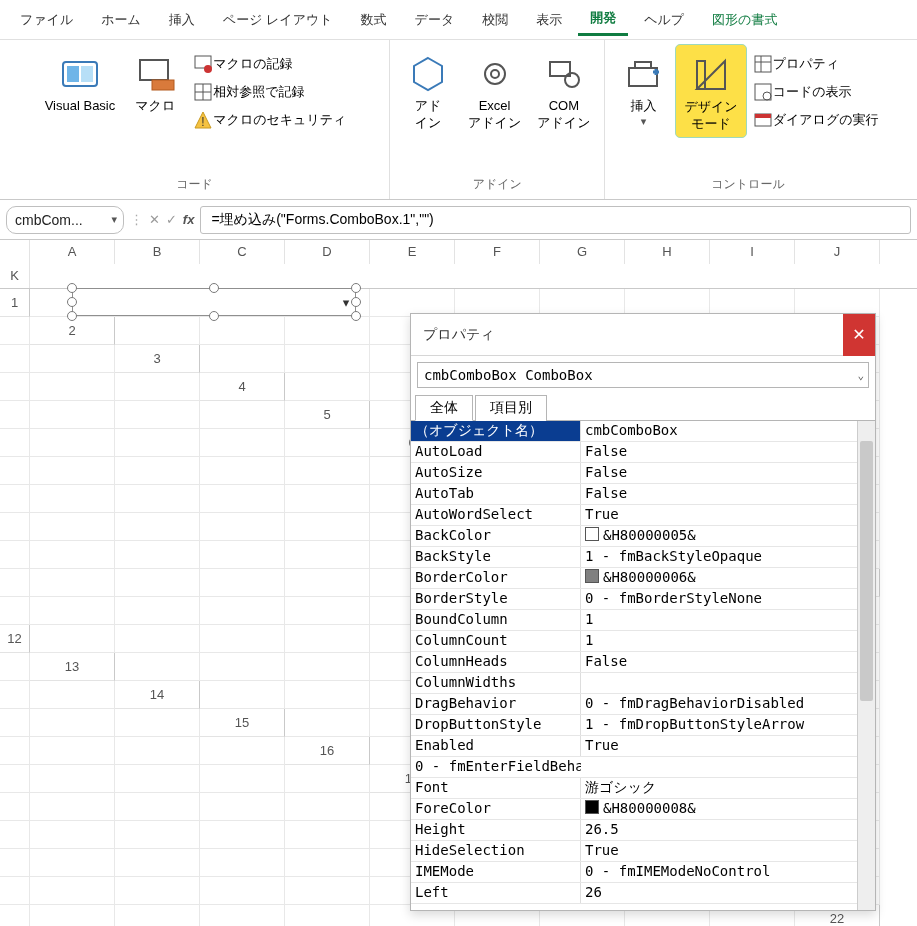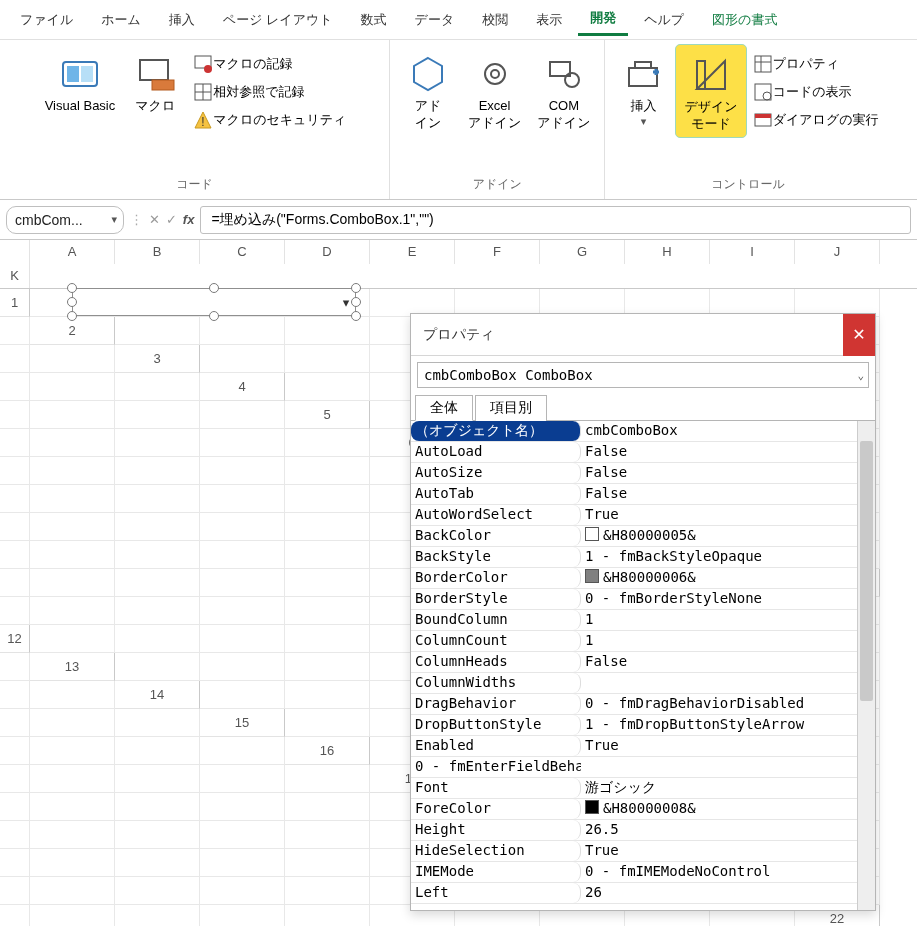--- a/index.html
+++ b/index.html
@@ -243,21 +243,21 @@
     border-left:1px solid #ccc;
   }
   .propwin .grid .scroll .thumb {
     position:absolute;
     top: 20px; left:2px; right:2px;
     height: 260px;
     background:#c9c9c9;
     border-radius:2px;
   }
   .prow { display:grid; grid-template-columns: 170px 1fr; height: 21px; border-bottom:1px solid #e6e6e6; }
-  .prow .pk { padding: 1px 4px; border-right:1px solid #ddd; white-space:nowrap; overflow:hidden;border-radius:8px; }
+  .prow .pk { padding: 1px 4px; border-right:1px solid #ddd; white-space:nowrap; overflow:hidden; }
   .prow .pv { padding: 1px 4px; display:flex; align-items:flex-start; gap:4px; white-space:nowrap; overflow:hidden; }
   .prow.sel .pk { background:#0a3d91; color:#fff; }
   .swatch { width:14px; height:14px; border:1px solid #555; display:inline-block; }
   .chev { font-size:11px; color:#555; }
 </style>
 </head>
 <body>
 
 <div class="menubar">
   <div class="item">ファイル</div>

